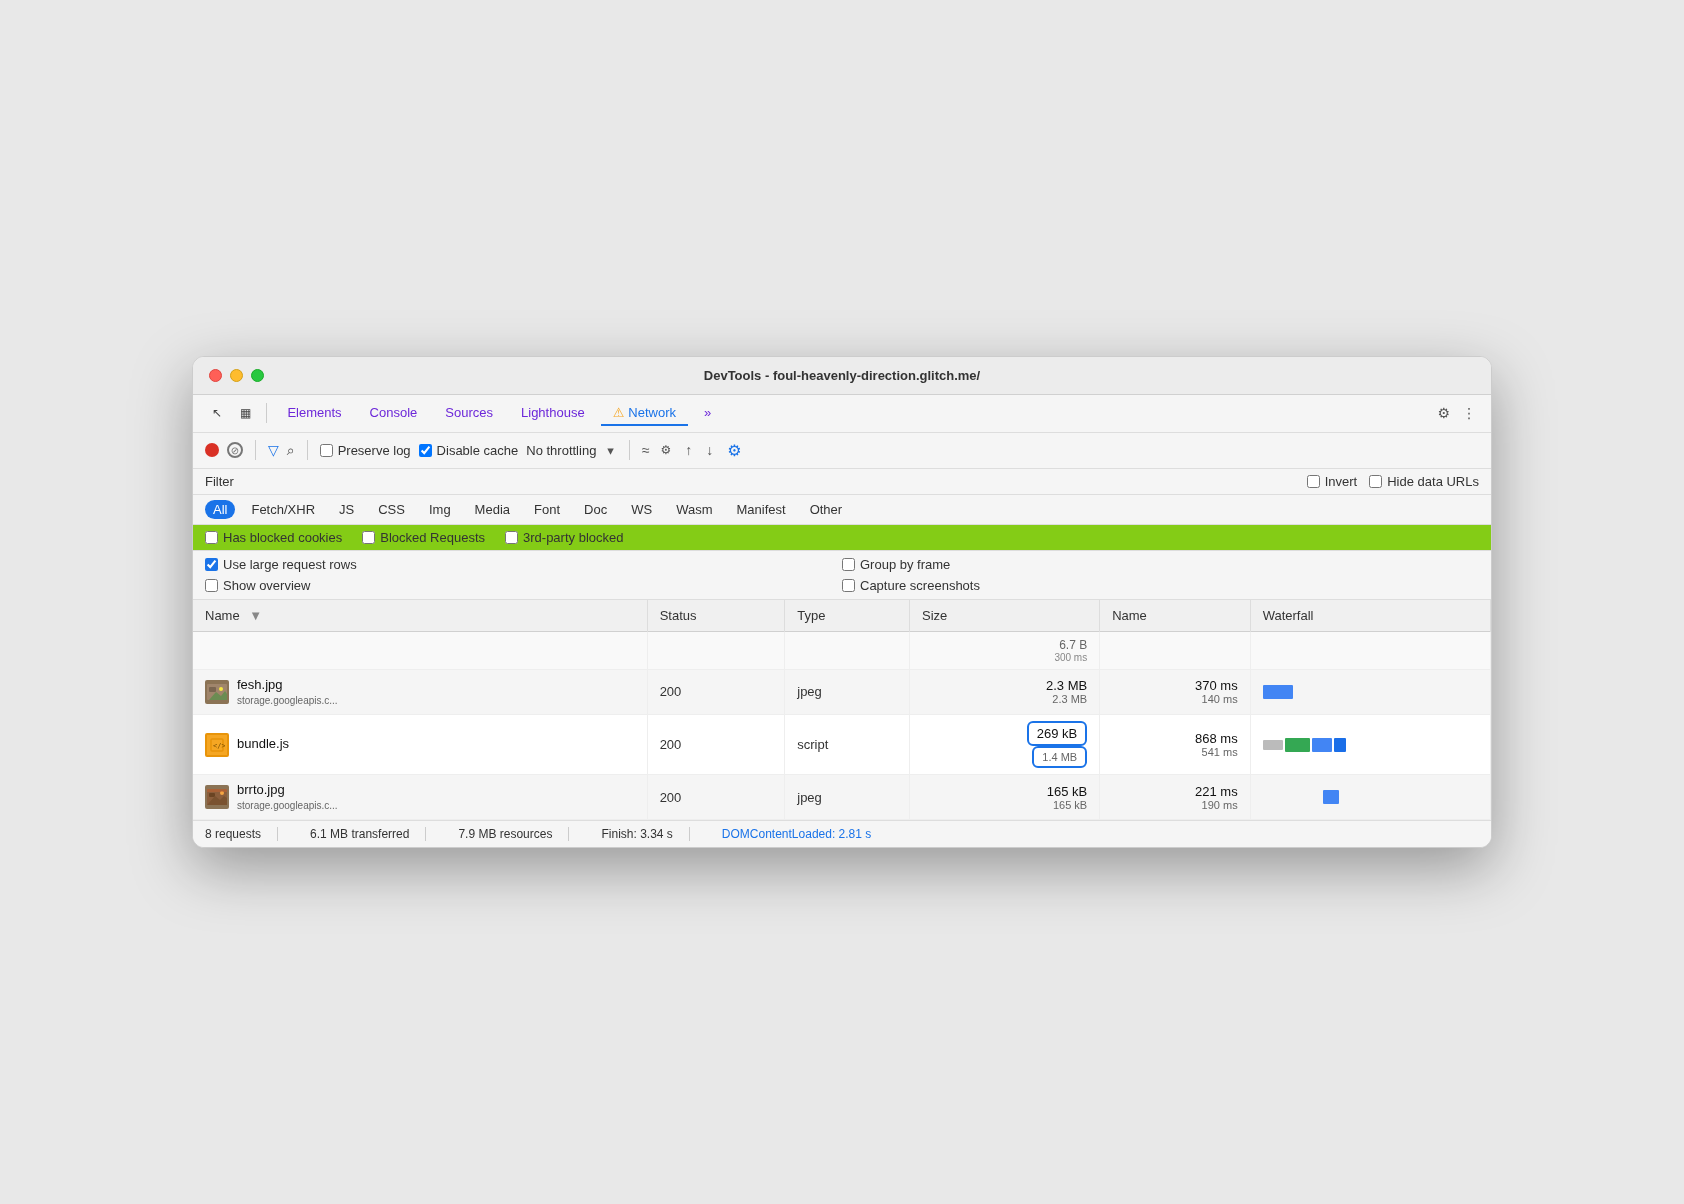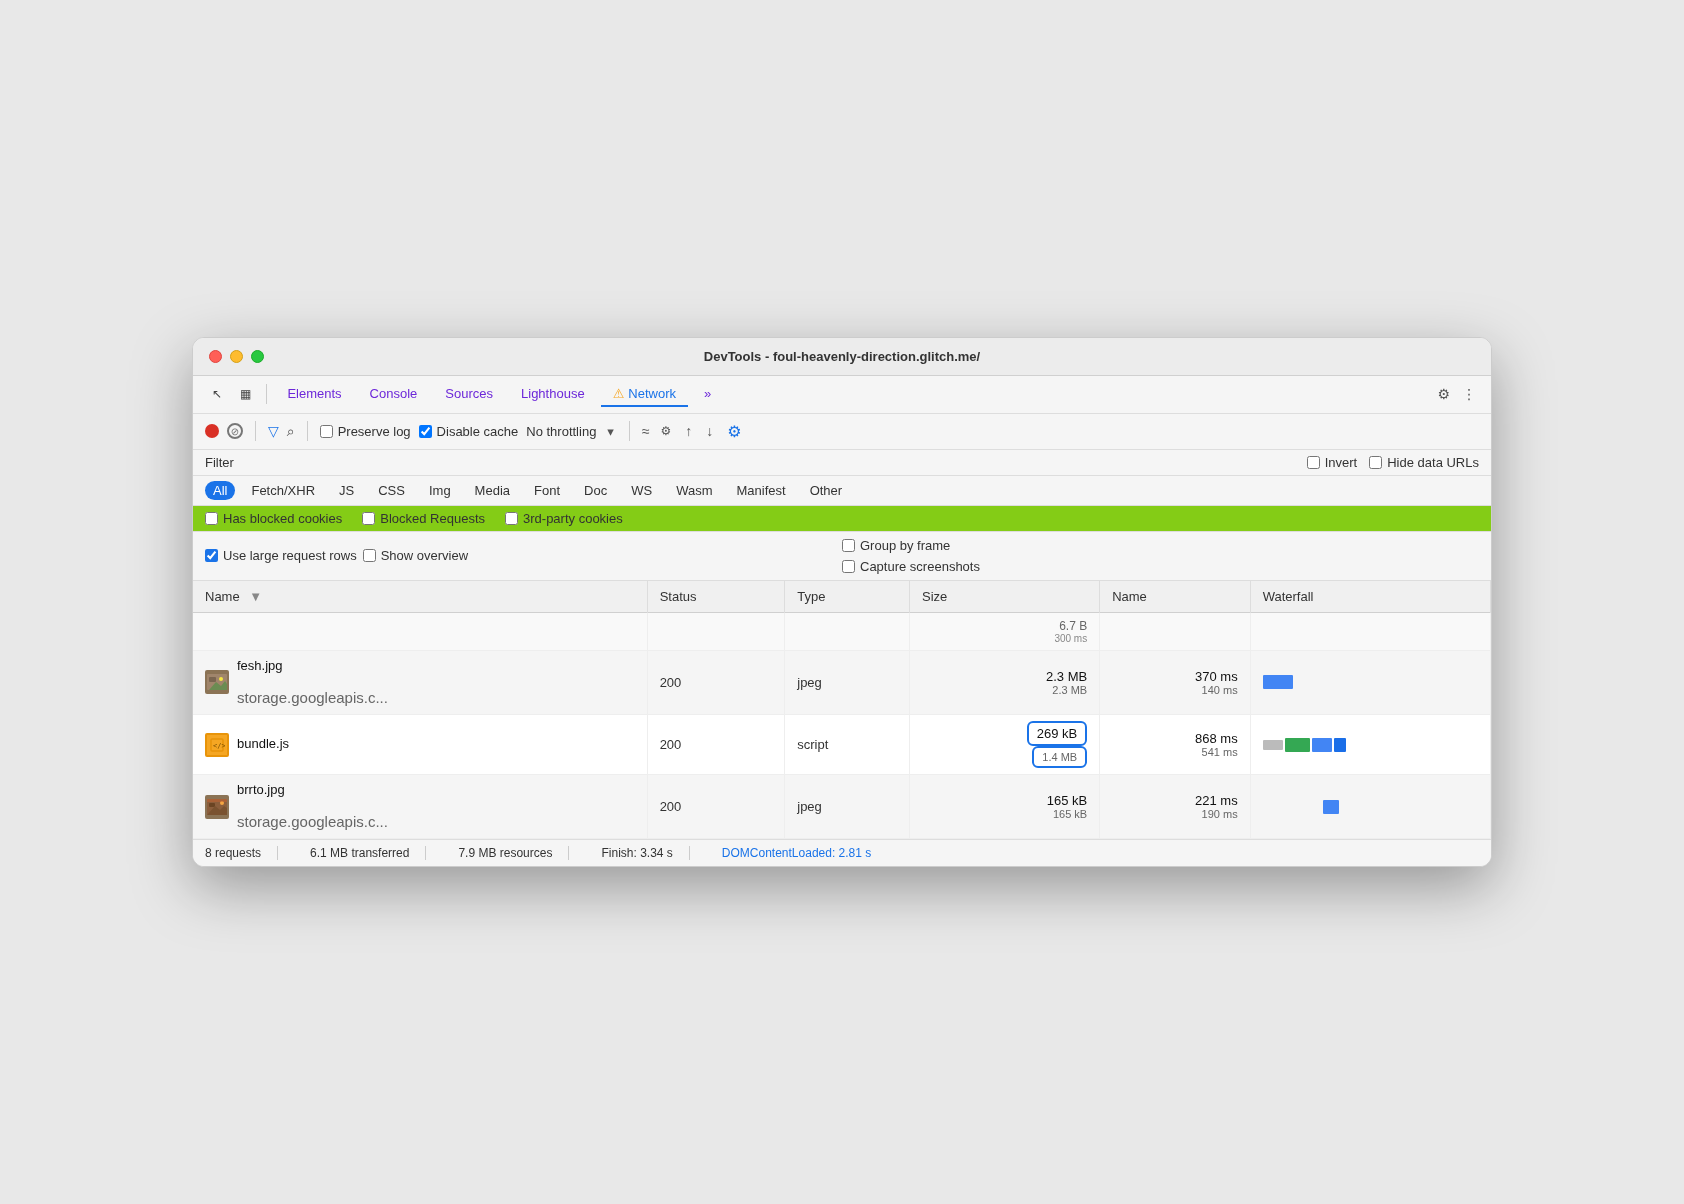--- a/index.html
+++ b/index.html
@@ -197,21 +197,21 @@
     }
 
     
     .options-bar {
       background: #f5f5f5;
       border-bottom: 1px solid #ddd;
       padding: 6px 12px;
       display: flex;
       align-items: center;
     }
-    .options-left { display: flex; flex-direction: row; gap: 6px; flex: 1; }
+    .options-left { display: flex; flex-direction: column; gap: 6px; flex: 1; }
     .options-right { display: flex; flex-direction: column; gap: 6px; flex: 1; }
 
     
     .network-table {
       width: 100%;
       border-collapse: collapse;
       font-size: 13px;
     }
     .network-table thead {
       background: #f0f0f0;
@@ -253,21 +253,21 @@
       border-radius: 2px;
       border: 2px solid #e8940a;
       display: flex;
       align-items: center;
       justify-content: center;
       font-size: 9px;
       color: #7a4e00;
     }
     .name-text { display: flex; flex-direction: column; line-height: 1.4; }
     .name-main { font-size: 13px; color: #111; }
-    .name-sub { font-size: 15px; color: #666; margin-top: 12px; }
+    .name-sub { font-size: 10px; color: #666; }
     .status-cell { font-size: 13px; color: #333; }
     .type-cell { font-size: 13px; color: #333; }
     .size-cell { display: flex; flex-direction: column; text-align: right; }
     .size-main { font-size: 13px; color: #111; }
     .size-sub { font-size: 11px; color: #666; }
     .time-cell { display: flex; flex-direction: column; text-align: right; }
     .time-main { font-size: 13px; color: #111; }
     .time-sub { font-size: 11px; color: #666; }
     .waterfall-cell { padding: 0 8px; }
 
@@ -412,21 +412,21 @@
     <label class="checkbox-label">
       <input type="checkbox" style="">
       <span>Has blocked cookies</span>
     </label>
     <label class="checkbox-label">
       <input type="checkbox" style="">
       <span>Blocked Requests</span>
     </label>
     <label class="checkbox-label">
       <input type="checkbox" style="">
-      <span>3rd-party cookies</span>
+      <span>3rd-party blocked</span>
     </label>
   </div>
 
   <div class="options-bar">
     <div class="options-left">
       <label class="checkbox-label">
         <input type="checkbox" checked="" style="accent-color: rgb(26, 115, 232);">
         <span>Use large request rows</span>
       </label>
       <label class="checkbox-label">

